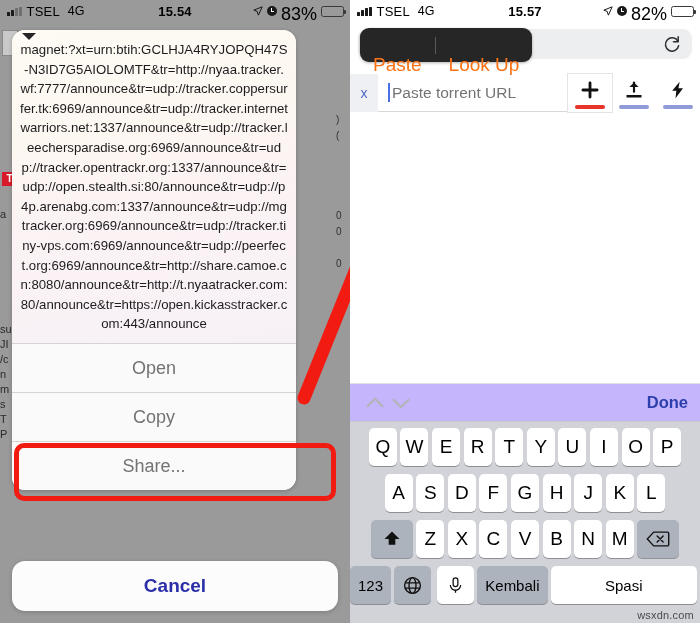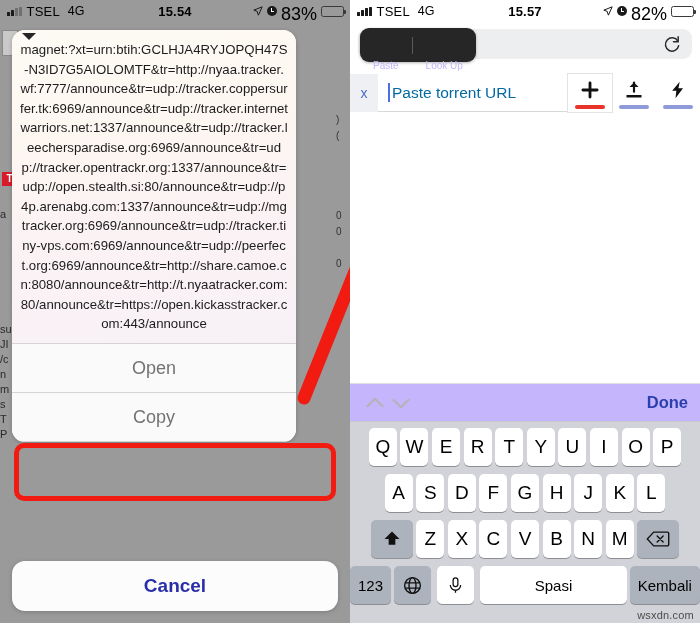--- a/index.html
+++ b/index.html
@@ -106,21 +106,21 @@
   #url-text { font-size: 16.5px; color: #1c1c1e; letter-spacing: .1px; }
   #reload-btn { margin-left: auto; width: 20px; height: 20px; cursor: pointer; }
 
   
   #paste-callout {
     position: absolute; left: 360px; top: 28px; height: 34px;
     background: #262626; border-radius: 9px; display: flex; align-items: center;
     box-shadow: 0 1px 3px rgba(0,0,0,.3); z-index: 6;
   }
   #paste-callout .cb {
-    color: #c4b5fd; font-size: 10px; padding: 0 13px; cursor: pointer; white-space: nowrap; margin-top: 40px;
+    color: #f97316; font-size: 19px; padding: 0 13px; cursor: pointer; white-space: nowrap; margin-top: 40px;
   }
   #paste-callout .cb-div { width: 1px; height: 17px; background: #5a5a5a; }
   #callout-tail {
     position: absolute; left: 22px; top: 33px; width: 0; height: 0;
     border-left: 7px solid transparent; border-right: 7px solid transparent;
     border-top: 7px solid #262626; z-index: 6;
   }
 
   
   #torrent-row {
@@ -129,21 +129,21 @@
   }
   #clear-x {
     width: 28px; display: flex; align-items: center; justify-content: center;
     font-size: 14px; color: #4f6bc7; background: #eef0f3; cursor: pointer;
   }
   #url-input-wrap {
     flex: 1; position: relative; display: flex; align-items: center;
     border-bottom: 1px solid #d8d8d8; padding-left: 10px;
   }
   #caret { width: 2px; height: 19px; background: #4a6fe3; margin-right: 2px; }
-  #input-placeholder { font-size: 15.5px; color: #0369a1; }
+  #input-placeholder { font-size: 15.5px; color: #737373; }
   .icon-btn {
     width: 44px; display: flex; flex-direction: column; align-items: center;
     justify-content: center; cursor: pointer; position: relative;
   }
   .icon-btn .glyph { height: 26px; display:flex; align-items:center; justify-content:center; }
   .icon-btn .bar { width: 30px; height: 4px; border-radius: 2px; margin-top: 2px; }
   #btn-add { box-shadow: 0 0 0 1px #e3e3e3; background: #fff; }
   #btn-add .bar { background: #e8342a; }
   #btn-upload .bar, #btn-flash .bar { background: #8e9bd8; }
 
@@ -206,20 +206,21 @@
       </div>
     </div>
 
     <div id="action-sheet">
       <div id="sheet-message">magnet:?xt=urn:btih:GCLHJA4RYJOPQH47S-N3ID7G5AIOLOMTF&amp;tr=http://nyaa.tracker.wf:7777/announce&amp;tr=udp://tracker.coppersurfer.tk:6969/announce&amp;tr=udp://tracker.internetwarriors.net:1337/announce&amp;tr=udp://tracker.leechersparadise.org:6969/announce&amp;tr=udp://tracker.opentrackr.org:1337/announce&amp;tr=udp://open.stealth.si:80/announce&amp;tr=udp://p4p.arenabg.com:1337/announce&amp;tr=udp://mgtracker.org:6969/announce&amp;tr=udp://tracker.tiny-vps.com:6969/announce&amp;tr=udp://peerfect.org:6969/announce&amp;tr=http://share.camoe.cn:8080/announce&amp;tr=http://t.nyaatracker.com:80/announce&amp;tr=https://open.kickasstracker.com:443/announce</div>
       <div class="sheet-sep"></div>
       <div class="sheet-btn">Open</div>
       <div class="sheet-sep"></div>
       <div class="sheet-btn">Copy</div>
       <div class="sheet-sep"></div>
+      <div class="sheet-btn">Share...</div>
     </div>
 
     <div id="copy-highlight"></div>
 
     <div id="sheet-cancel-wrap">
       <div id="sheet-cancel">Cancel</div>
     </div>
 
     <div class="statusbar" id="statusbar-left">
       <div class="sb-left-group">
@@ -370,22 +371,22 @@
           <path d="M3.4 9 h17.2 M3.4 15 h17.2" stroke="#111" stroke-width="1.6"></path>
         </svg>
       </div>
       <div class="key key-mic">
         <svg width="19" height="19" viewBox="0 0 24 24">
           <rect x="9" y="2.5" width="6" height="11" rx="3" fill="none" stroke="#111" stroke-width="1.6"></rect>
           <path d="M5.5 11.5 a6.5 6.5 0 0 0 13 0" fill="none" stroke="#111" stroke-width="1.6"></path>
           <path d="M12 18 v3.2" stroke="#111" stroke-width="1.6"></path>
         </svg>
       </div>
+      <div class="key key-return key-fn">Kembali</div>
       <div class="key key-space">Spasi</div>
-      <div class="key key-return key-fn">Kembali</div>
     </div>
     <div id="watermark">wsxdn.com</div>
   </div>
 
   <div class="statusbar" id="statusbar-right" style="left:350px">
     <div class="sb-left-group">
       <span class="sb-signal">
         <i></i>
           <i></i>
           <i></i>

